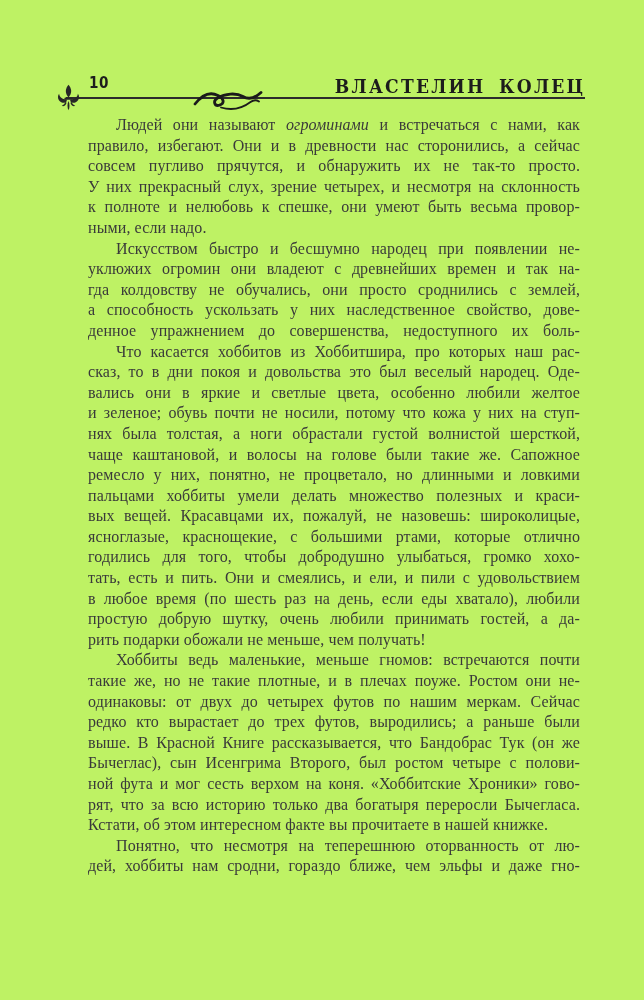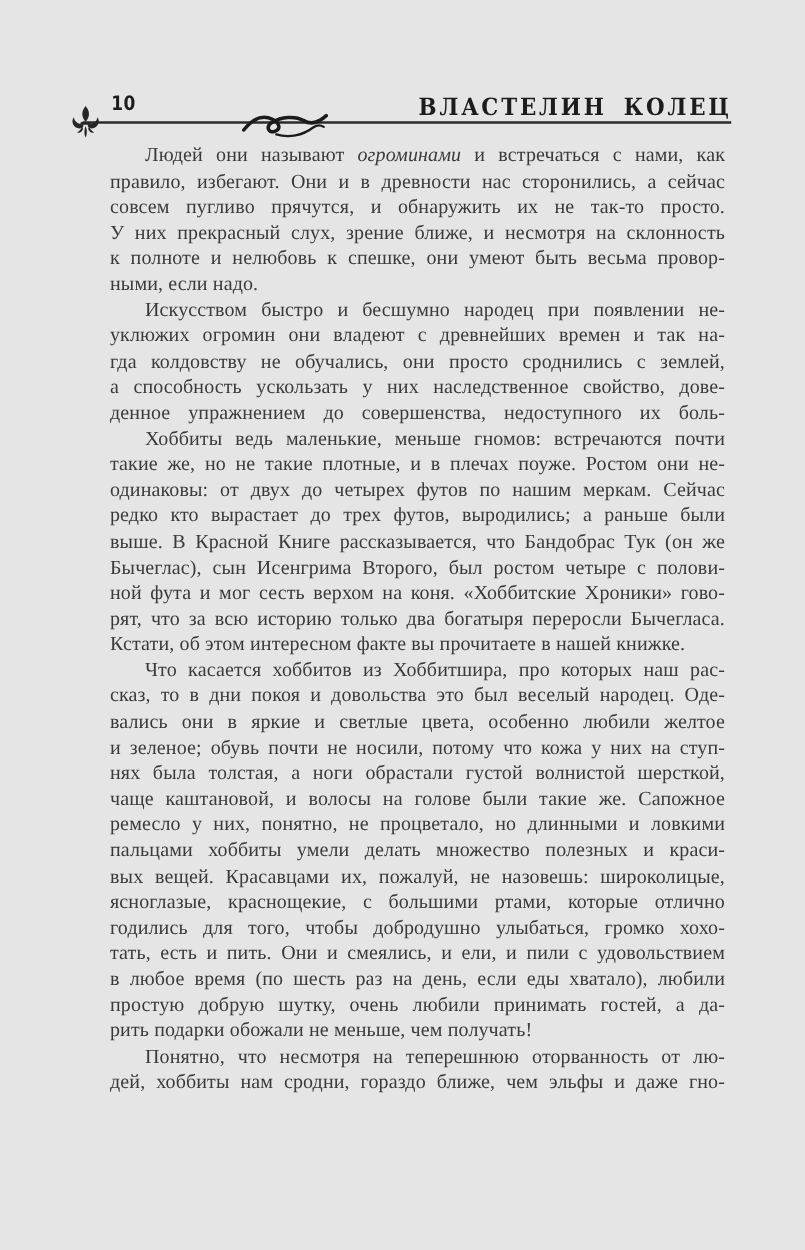--- a/index.html
+++ b/index.html
@@ -1,20 +1,20 @@
 <!DOCTYPE html>
 <html><head>
 <meta charset="utf-8">
 <style>
   html, body { margin: 0; padding: 0; background: #ffffff; }
   .page {
     position: relative;
     width: 644px;
     height: 1000px;
-    background: #e5e5e5;
+    background: #bef264;
     font-family: "Liberation Serif", serif;
     overflow: hidden;
   }
 
   
   .header-rule {
     position: absolute;
     left: 66px;
     top: 97px;
     width: 519px;
@@ -118,58 +118,58 @@
     </span>
 
     <div class="book-title">ВЛАСТЕЛИН КОЛЕЦ</div>
   </div>
 
   <div class="text-block">
       <div class="paragraph">
         <div class="line first"><span>Людей они называют </span><i>огроминами</i><span> и встречаться с нами, как</span></div>
         <div class="line"><span>правило, избегают. Они и в древности нас сторонились, а сейчас</span></div>
         <div class="line"><span>совсем пугливо прячутся, и обнаружить их не так-то просто.</span></div>
-        <div class="line"><span>У них прекрасный слух, зрение ближе, и несмотря на склонность</span></div>
+        <div class="line"><span>У них прекрасный слух, зрение четырех, и несмотря на склонность</span></div>
         <div class="line"><span>к полноте и нелюбовь к спешке, они умеют быть весьма провор-</span></div>
         <div class="line para-end"><span>ными, если надо.</span></div>
       </div>
       <div class="paragraph">
         <div class="line first"><span>Искусством быстро и бесшумно народец при появлении не-</span></div>
         <div class="line"><span>уклюжих огромин они владеют с древнейших времен и так на-</span></div>
         <div class="line"><span>гда колдовству не обучались, они просто сроднились с землей,</span></div>
         <div class="line"><span>а способность ускользать у них наследственное свойство, дове-</span></div>
         <div class="line"><span>денное упражнением до совершенства, недоступного их боль-</span></div>
-      </div>
-      <div class="paragraph">
-        <div class="line first"><span>Хоббиты ведь маленькие, меньше гномов: встречаются почти</span></div>
-        <div class="line"><span>такие же, но не такие плотные, и в плечах поуже. Ростом они не-</span></div>
-        <div class="line"><span>одинаковы: от двух до четырех футов по нашим меркам. Сейчас</span></div>
-        <div class="line"><span>редко кто вырастает до трех футов, выродились; а раньше были</span></div>
-        <div class="line"><span>выше. В Красной Книге рассказывается, что Бандобрас Тук (он же</span></div>
-        <div class="line"><span>Бычеглас), сын Исенгрима Второго, был ростом четыре с полови-</span></div>
-        <div class="line"><span>ной фута и мог сесть верхом на коня. «Хоббитские Хроники» гово-</span></div>
-        <div class="line"><span>рят, что за всю историю только два богатыря переросли Бычегласа.</span></div>
-        <div class="line para-end"><span>Кстати, об этом интересном факте вы прочитаете в нашей книжке.</span></div>
       </div>
       <div class="paragraph">
         <div class="line first"><span>Что касается хоббитов из Хоббитшира, про которых наш рас-</span></div>
         <div class="line"><span>сказ, то в дни покоя и довольства это был веселый народец. Оде-</span></div>
         <div class="line"><span>вались они в яркие и светлые цвета, особенно любили желтое</span></div>
         <div class="line"><span>и зеленое; обувь почти не носили, потому что кожа у них на ступ-</span></div>
         <div class="line"><span>нях была толстая, а ноги обрастали густой волнистой шерсткой,</span></div>
         <div class="line"><span>чаще каштановой, и волосы на голове были такие же. Сапожное</span></div>
         <div class="line"><span>ремесло у них, понятно, не процветало, но длинными и ловкими</span></div>
         <div class="line"><span>пальцами хоббиты умели делать множество полезных и краси-</span></div>
         <div class="line"><span>вых вещей. Красавцами их, пожалуй, не назовешь: широколицые,</span></div>
         <div class="line"><span>ясноглазые, краснощекие, с большими ртами, которые отлично</span></div>
         <div class="line"><span>годились для того, чтобы добродушно улыбаться, громко хохо-</span></div>
         <div class="line"><span>тать, есть и пить. Они и смеялись, и ели, и пили с удовольствием</span></div>
         <div class="line"><span>в любое время (по шесть раз на день, если еды хватало), любили</span></div>
         <div class="line"><span>простую добрую шутку, очень любили принимать гостей, а да-</span></div>
         <div class="line para-end"><span>рить подарки обожали не меньше, чем получать!</span></div>
       </div>
       <div class="paragraph">
+        <div class="line first"><span>Хоббиты ведь маленькие, меньше гномов: встречаются почти</span></div>
+        <div class="line"><span>такие же, но не такие плотные, и в плечах поуже. Ростом они не-</span></div>
+        <div class="line"><span>одинаковы: от двух до четырех футов по нашим меркам. Сейчас</span></div>
+        <div class="line"><span>редко кто вырастает до трех футов, выродились; а раньше были</span></div>
+        <div class="line"><span>выше. В Красной Книге рассказывается, что Бандобрас Тук (он же</span></div>
+        <div class="line"><span>Бычеглас), сын Исенгрима Второго, был ростом четыре с полови-</span></div>
+        <div class="line"><span>ной фута и мог сесть верхом на коня. «Хоббитские Хроники» гово-</span></div>
+        <div class="line"><span>рят, что за всю историю только два богатыря переросли Бычегласа.</span></div>
+        <div class="line para-end"><span>Кстати, об этом интересном факте вы прочитаете в нашей книжке.</span></div>
+      </div>
+      <div class="paragraph">
         <div class="line first"><span>Понятно, что несмотря на теперешнюю оторванность от лю-</span></div>
         <div class="line"><span>дей, хоббиты нам сродни, гораздо ближе, чем эльфы и даже гно-</span></div>
       </div>
     </div>
 
 </div>
 
 </body></html>

